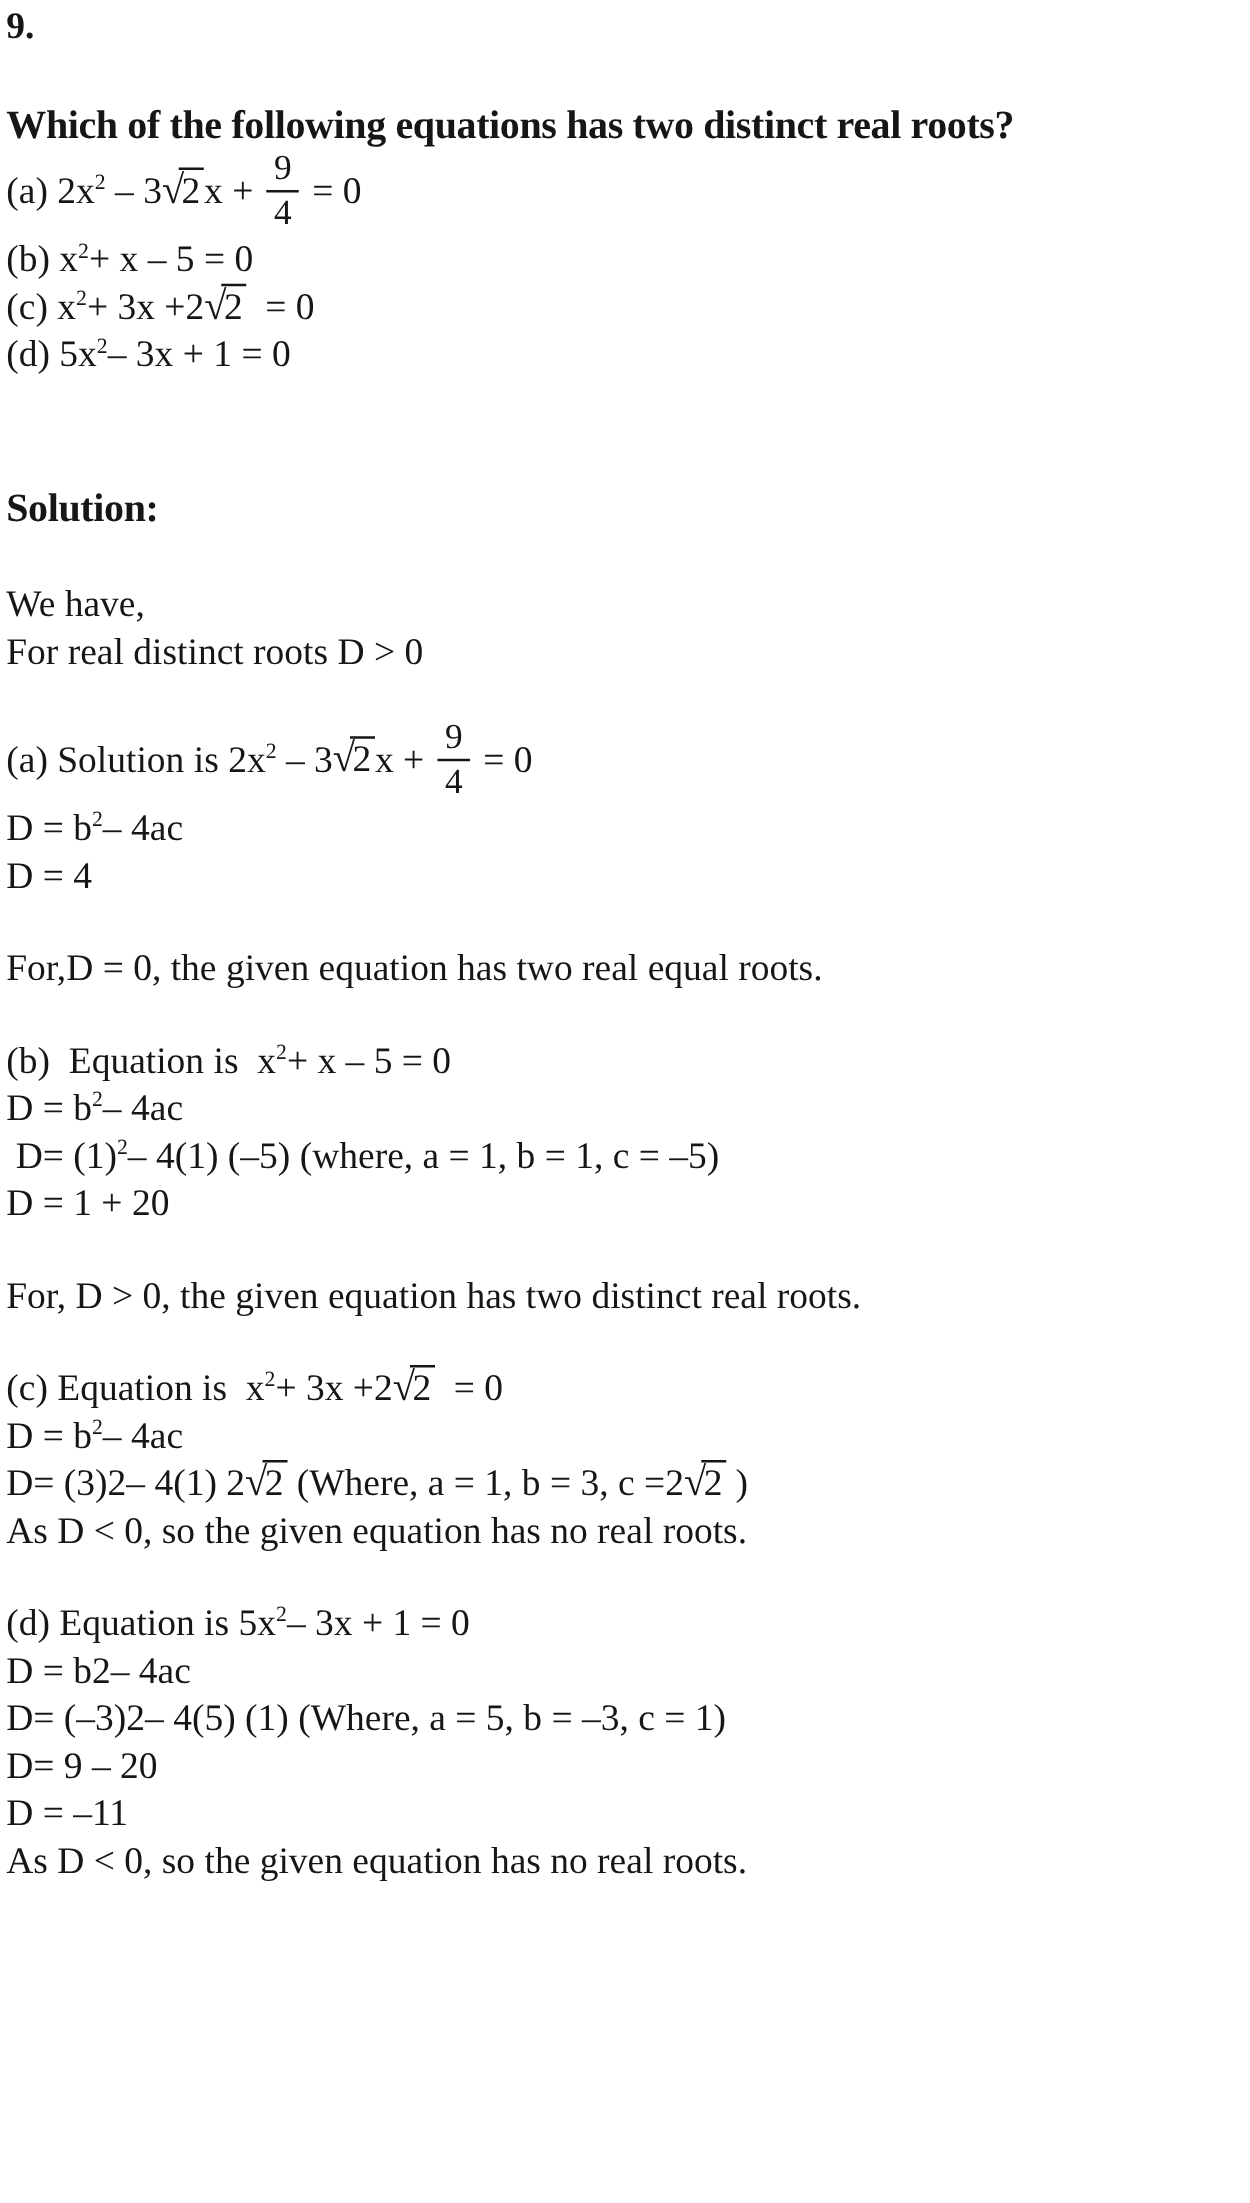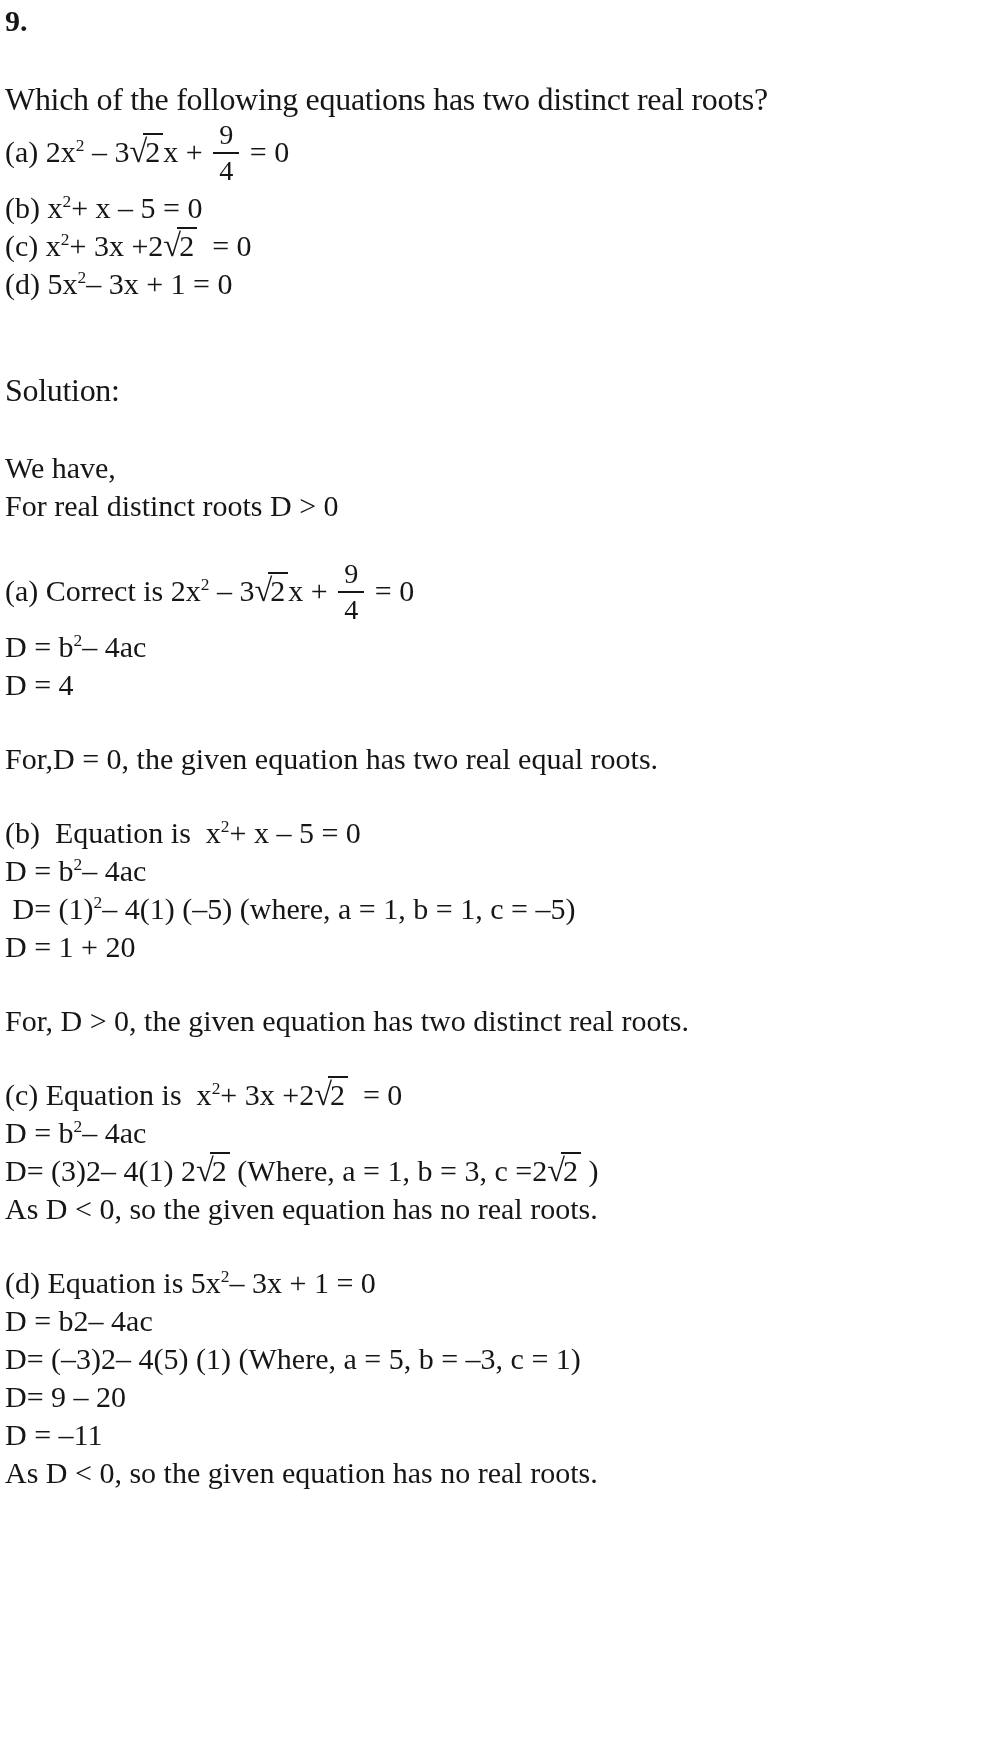--- a/index.html
+++ b/index.html
@@ -13,24 +13,24 @@
   }
   .doc {
     padding: 2px 2px 0 5px;
   }
   .line {
     font-size: 30px;
     line-height: 38px;
     white-space: pre;
   }
   .line.para   { margin-top: 36px; }
-  .line.paralg { margin-top: 64px; }
+  .line.paralg { margin-top: 80px; }
   .bold { font-weight: bold; }
   .heading {
-    font-weight: normal;
+    font-weight: bold;
     font-size: 32px;
     line-height: 46px;
     letter-spacing: -0.3px;
   }
   .it { }
   sup {
     font-size: 0.58em;
     line-height: 0;
     vertical-align: super;
   }
@@ -63,21 +63,21 @@
 <div class="doc">
     <div class="line bold"><span>9.</span></div>
     <div class="line heading para"><span>Which of the following equations has two distinct real roots?</span></div>
     <div class="line"><span>(a) </span><span class="it">2x</span><sup>2</sup><span class="it"> – 3</span><span><span class="sqrt-sym">√</span><span class="rad">2</span></span><span class="it">x</span><span> + </span><span class="frac"><span class="num">9</span><span class="den">4</span></span><span> = 0</span></div>
     <div class="line"><span>(b) x</span><sup>2</sup><span>+ x – 5 = 0</span></div>
     <div class="line"><span>(c) x</span><sup>2</sup><span>+ 3x +2</span><span><span class="sqrt-sym">√</span><span class="rad">2</span></span><span>  = 0</span></div>
     <div class="line"><span>(d) 5x</span><sup>2</sup><span>– 3x + 1 = 0</span></div>
     <div class="line bold heading paralg"><span>Solution:</span></div>
     <div class="line para"><span>We have,</span></div>
     <div class="line"><span>For real distinct roots D &gt; 0</span></div>
-    <div class="line para"><span>(a) Correct is </span><span class="it">2x</span><sup>2</sup><span class="it"> – 3</span><span><span class="sqrt-sym">√</span><span class="rad">2</span></span><span class="it">x</span><span> + </span><span class="frac"><span class="num">9</span><span class="den">4</span></span><span> = 0</span></div>
+    <div class="line para"><span>(a) Solution is </span><span class="it">2x</span><sup>2</sup><span class="it"> – 3</span><span><span class="sqrt-sym">√</span><span class="rad">2</span></span><span class="it">x</span><span> + </span><span class="frac"><span class="num">9</span><span class="den">4</span></span><span> = 0</span></div>
     <div class="line"><span>D = b</span><sup>2</sup><span>– 4ac</span></div>
     <div class="line"><span>D = 4</span></div>
     <div class="line para"><span>For,D = 0, the given equation has two real equal roots.</span></div>
     <div class="line para"><span>(b)  Equation is  x</span><sup>2</sup><span>+ x – 5 = 0</span></div>
     <div class="line"><span>D = b</span><sup>2</sup><span>– 4ac</span></div>
     <div class="line"><span> D= (1)</span><sup>2</sup><span>– 4(1) (–5) (where, a = 1, b = 1, c = –5)</span></div>
     <div class="line"><span>D = 1 + 20</span></div>
     <div class="line para"><span>For, D &gt; 0, the given equation has two distinct real roots.</span></div>
     <div class="line para"><span>(c) Equation is  x</span><sup>2</sup><span>+ 3x +2</span><span><span class="sqrt-sym">√</span><span class="rad">2</span></span><span>  = 0</span></div>
     <div class="line"><span>D = b</span><sup>2</sup><span>– 4ac</span></div>

